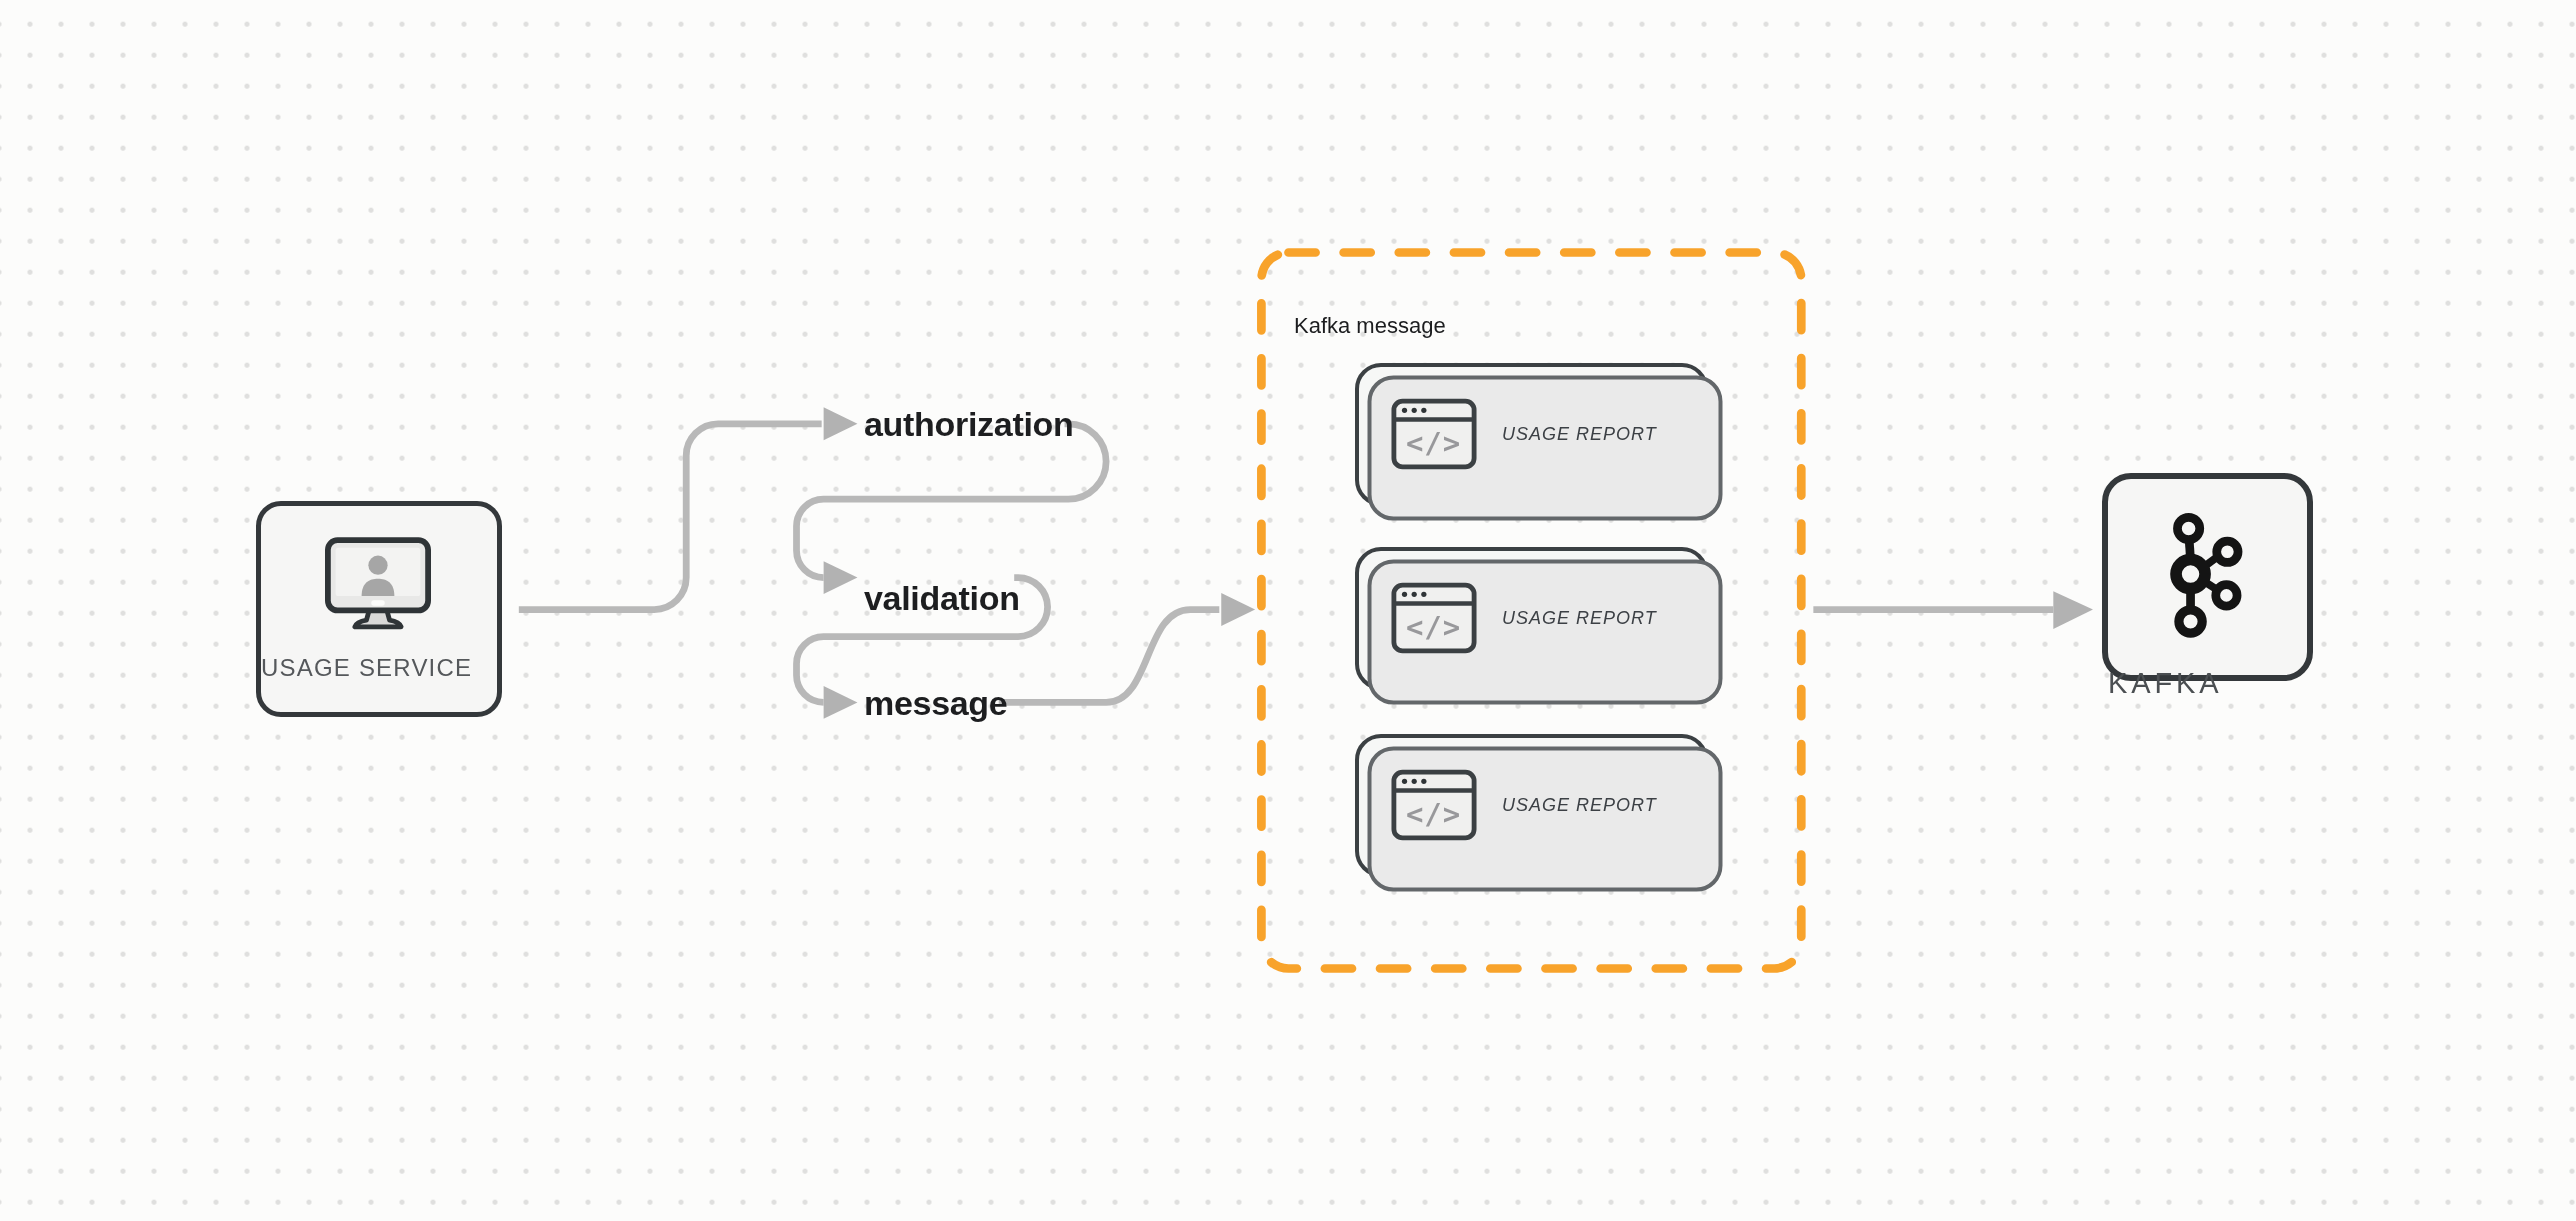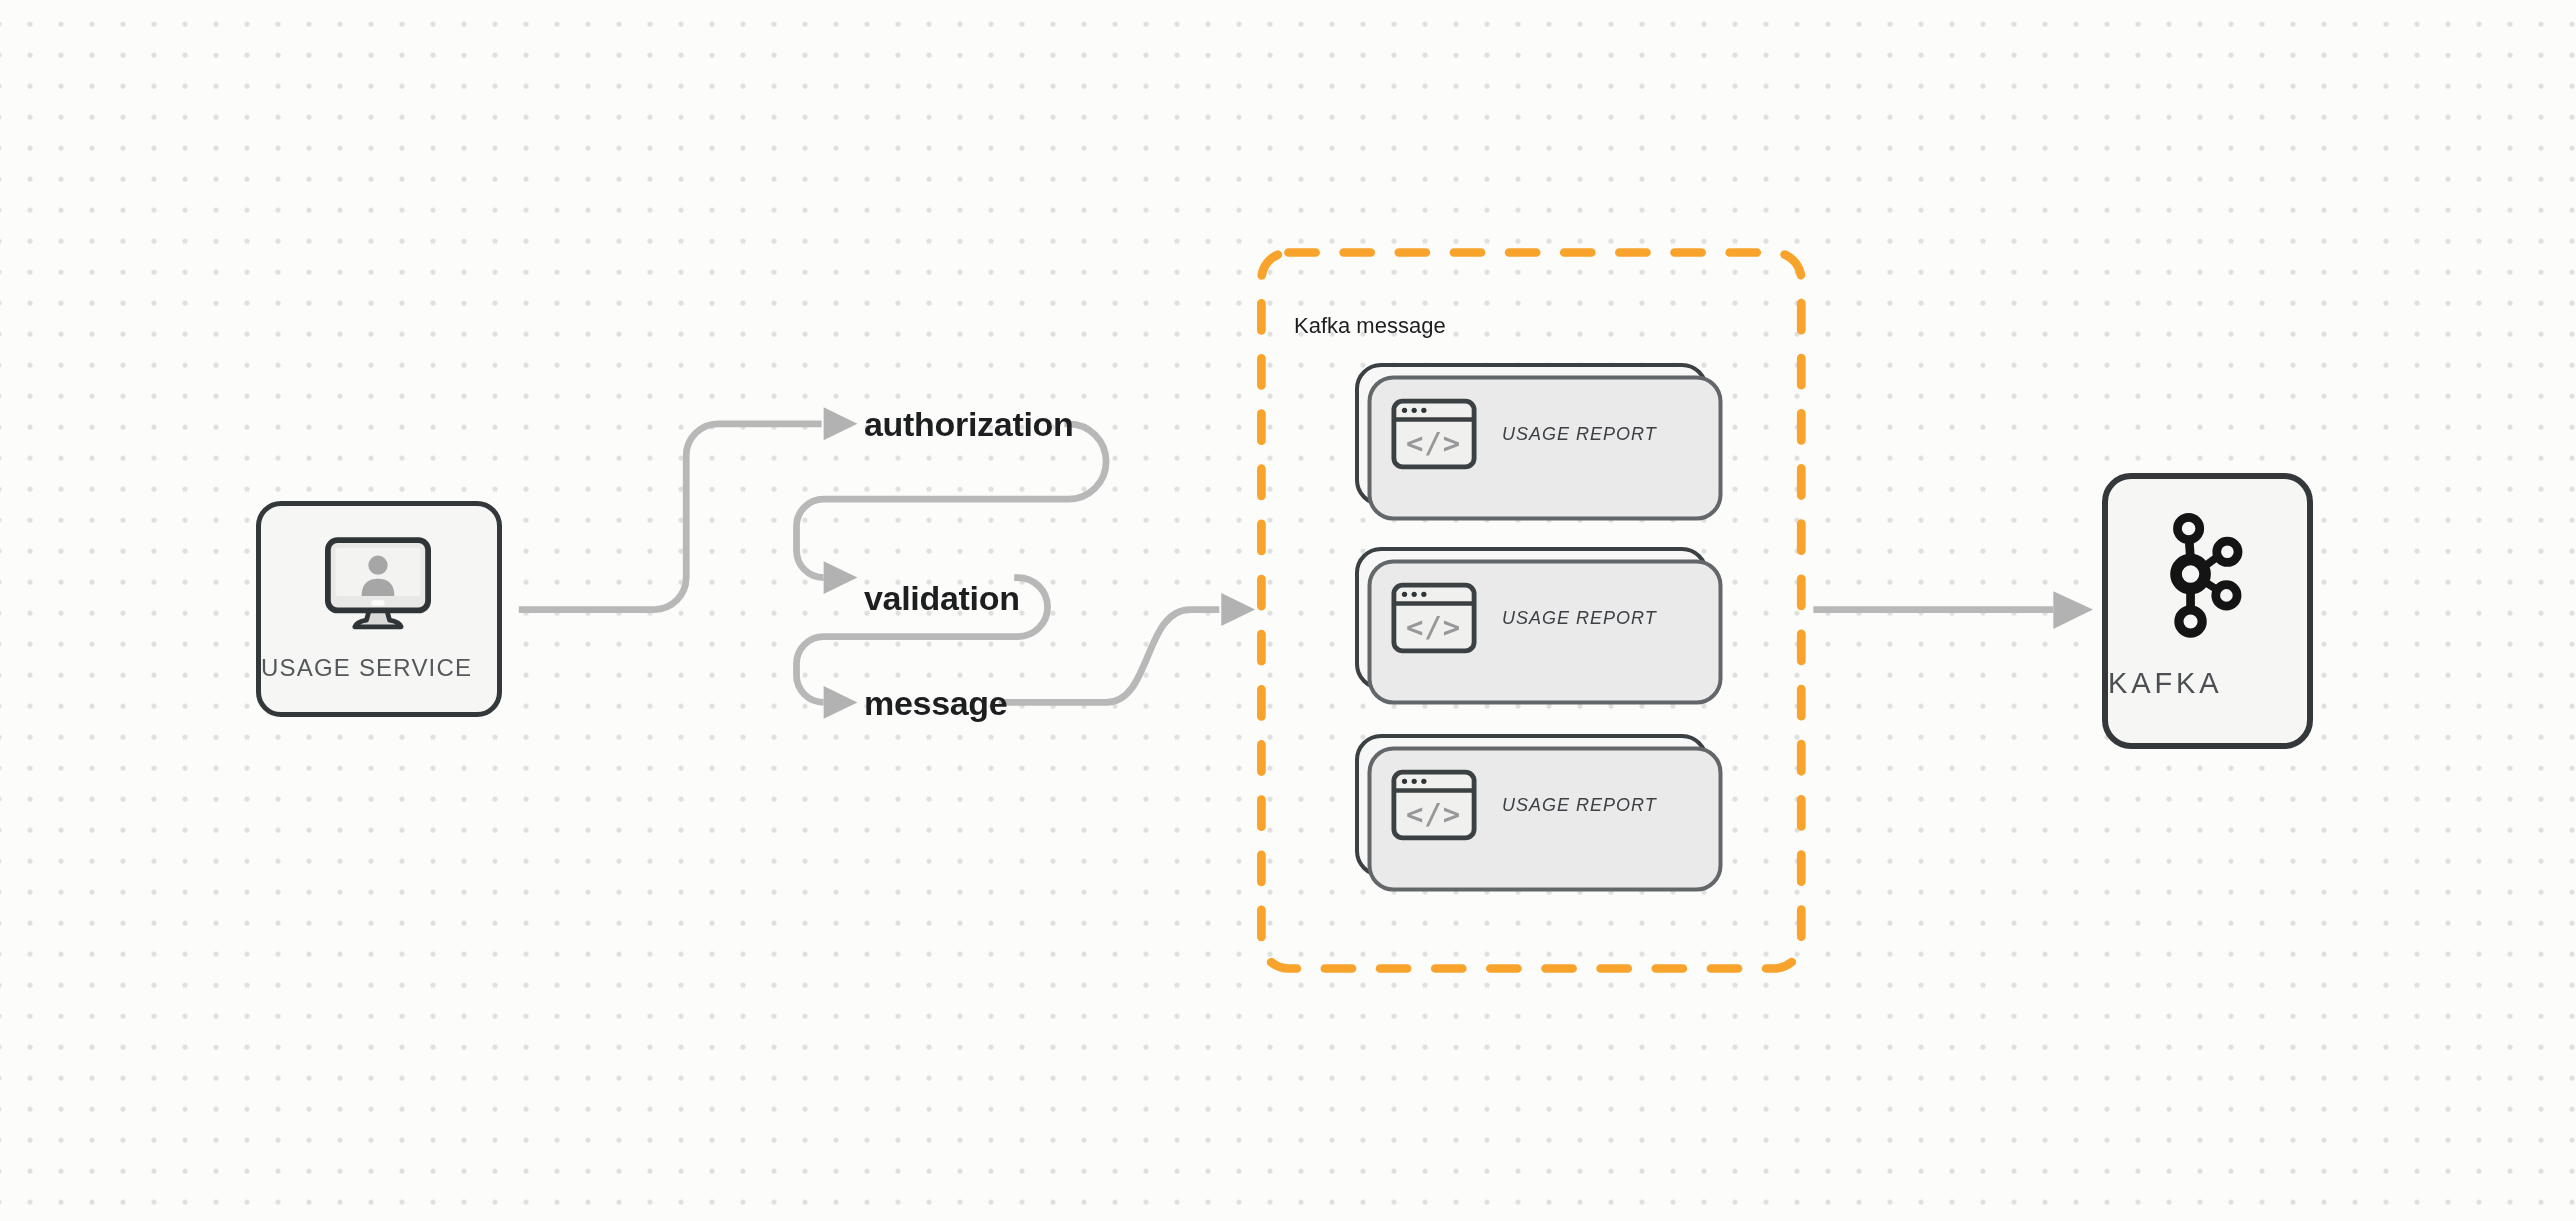--- a/index.html
+++ b/index.html
@@ -14,21 +14,21 @@
     overflow:hidden;
   }
   .overlay{position:absolute;left:0;top:0;z-index:1;}
   .conn{fill:none;stroke:#B8B8B8;stroke-width:7px;}
   .ahead{fill:#B2B2B2;stroke:none;}
   .node{
     position:absolute;z-index:2;box-sizing:border-box;
     background:#F6F6F5;border:5.8px solid #34383B;border-radius:25px;
   }
   #usage-service{left:256px;top:501px;width:246px;height:216px;}
-  #kafka-node{left:2102px;top:473px;width:211px;height:276px;border-width:6.8px;border-radius:29px;}
+  #kafka-node{left:2102px;top:473px;width:211px;height:208px;border-width:6.8px;border-radius:29px;}
   .node-label{
     position:absolute;left:0;right:0;text-align:left;white-space:nowrap;
   }
   .us-label{top:148px;font-size:24px;letter-spacing:1.2px;color:#55585B;}
   .kafka-label{top:188px;font-size:29px;letter-spacing:3.9px;color:#4B4F52;}
   .monitor-svg{position:absolute;left:64px;top:31px;}
   .kafka-logo-svg{position:absolute;left:50%;top:33px;transform:translateX(-50%);}
   .flow-label{
     position:absolute;z-index:2;transform:translateY(-50%);
     font-size:34px;font-weight:700;color:#1D1E20;white-space:nowrap;letter-spacing:-0.3px;

